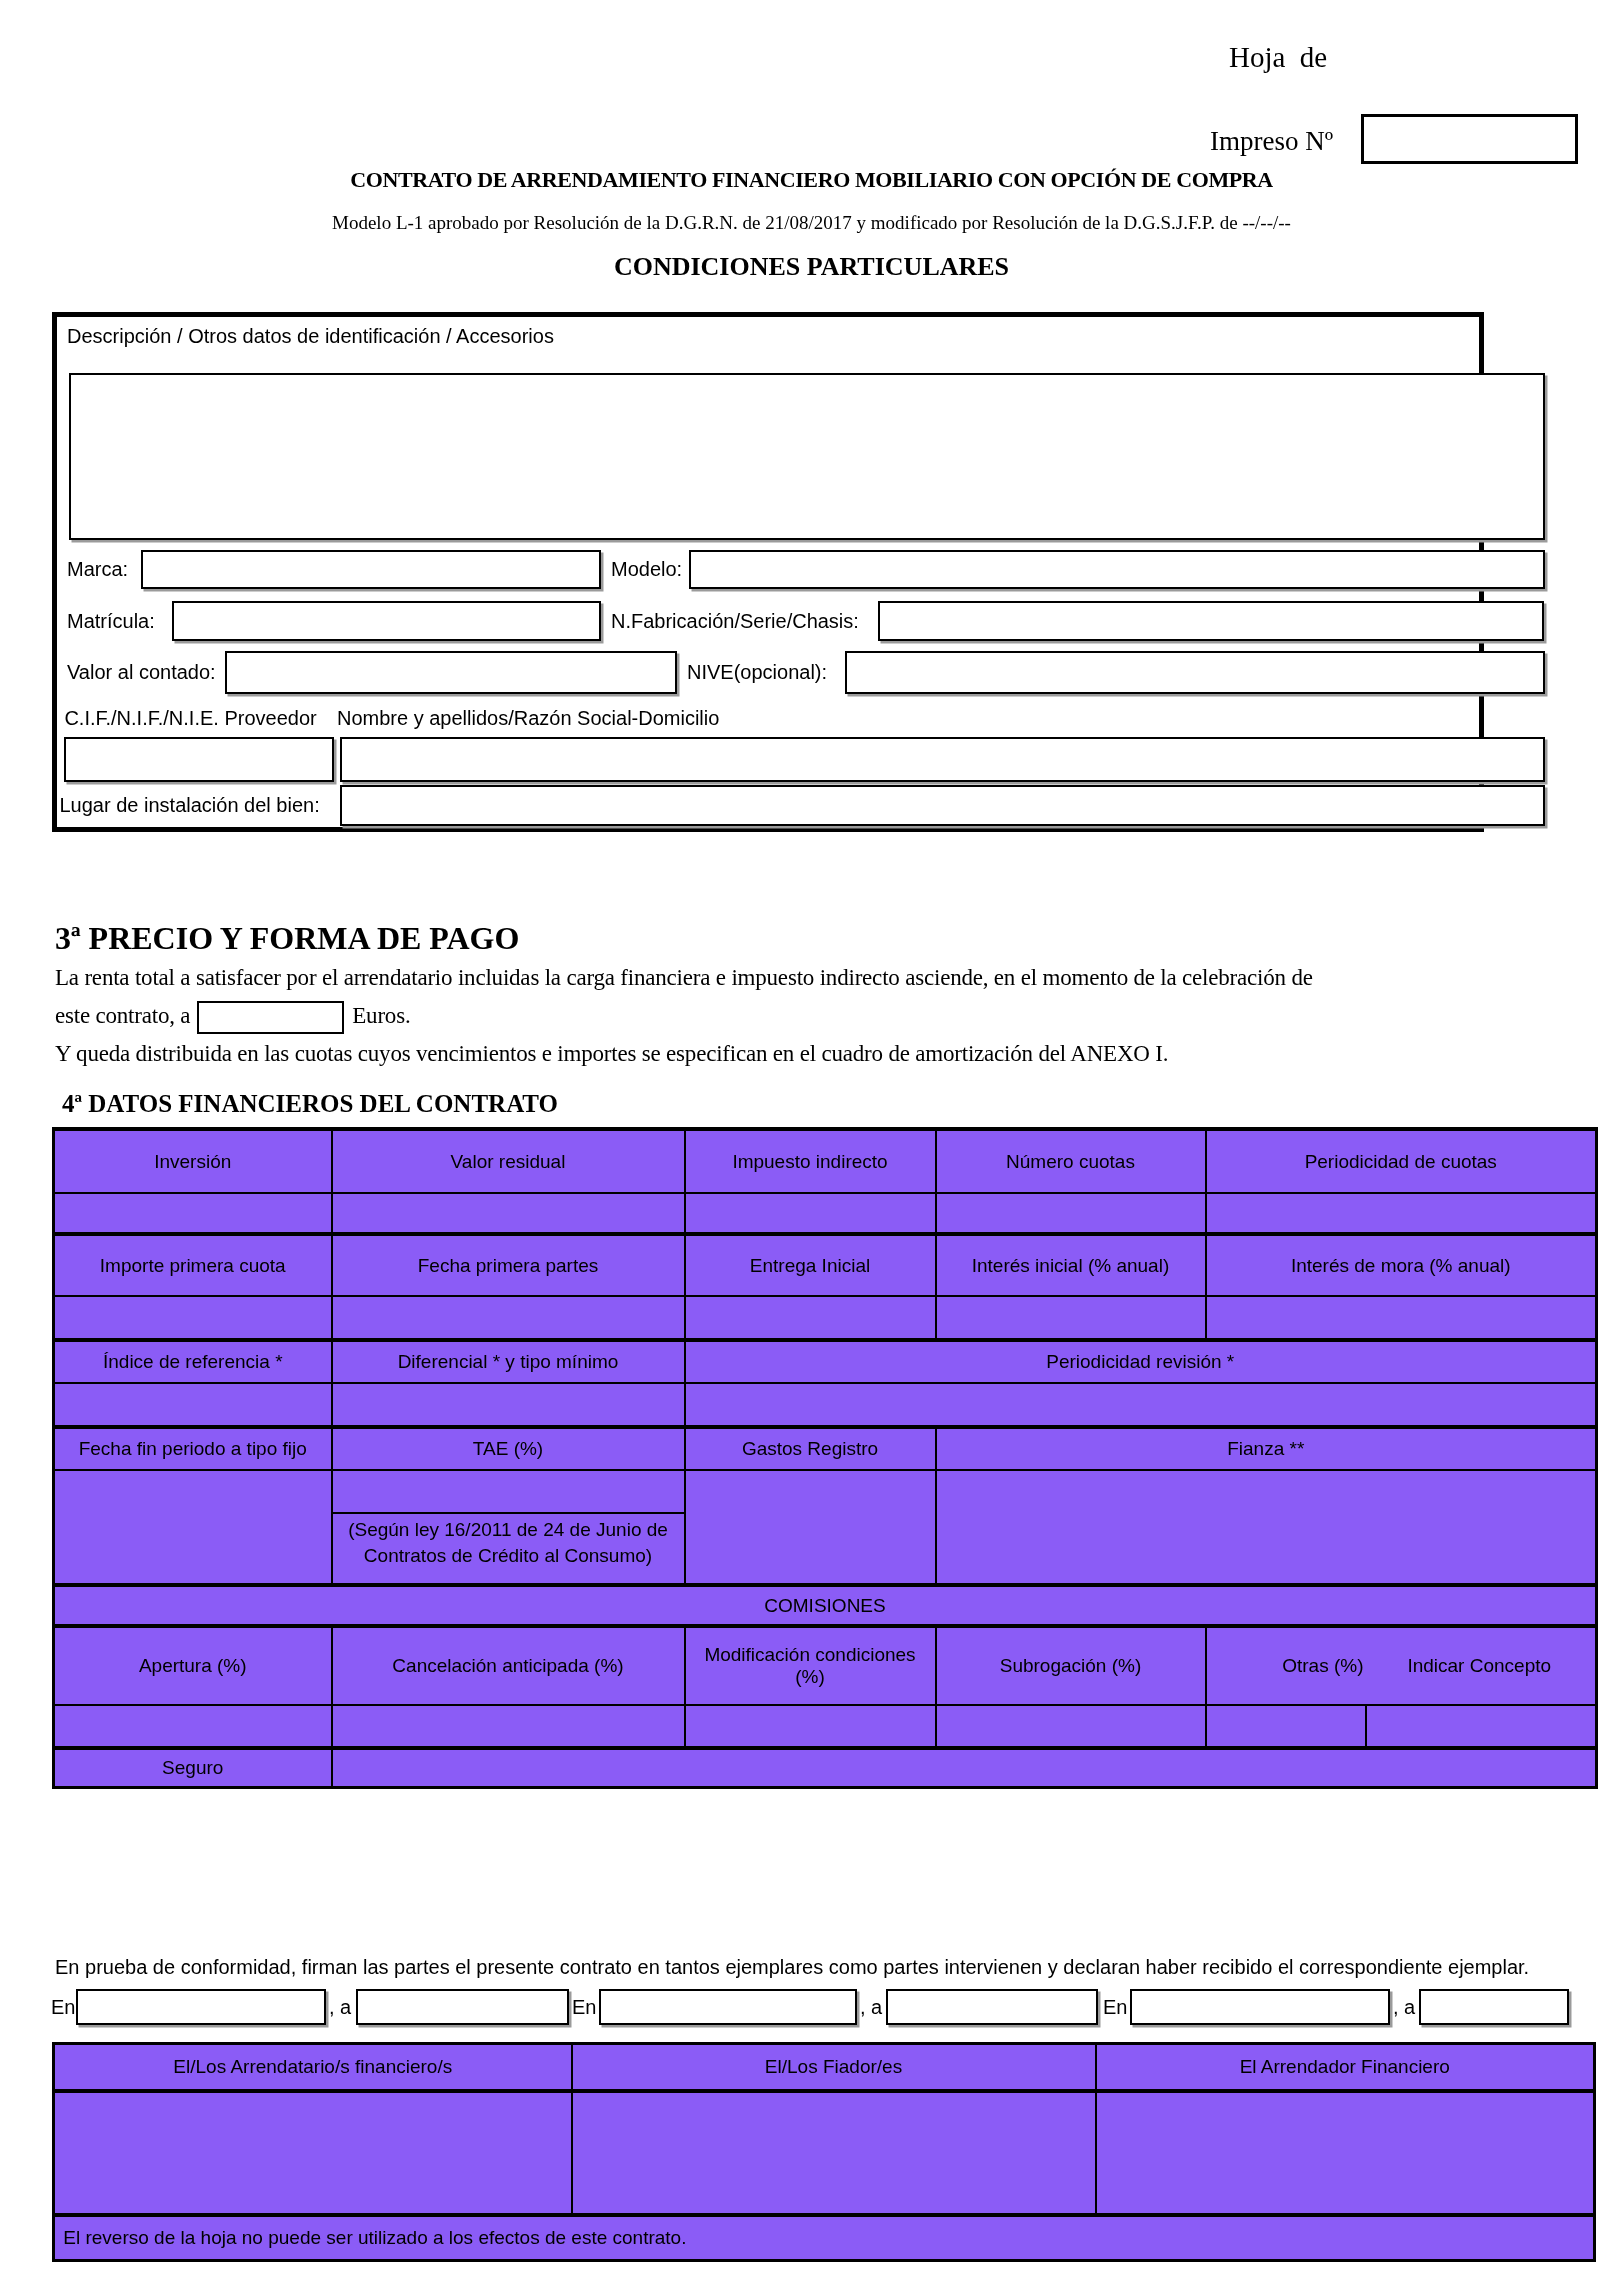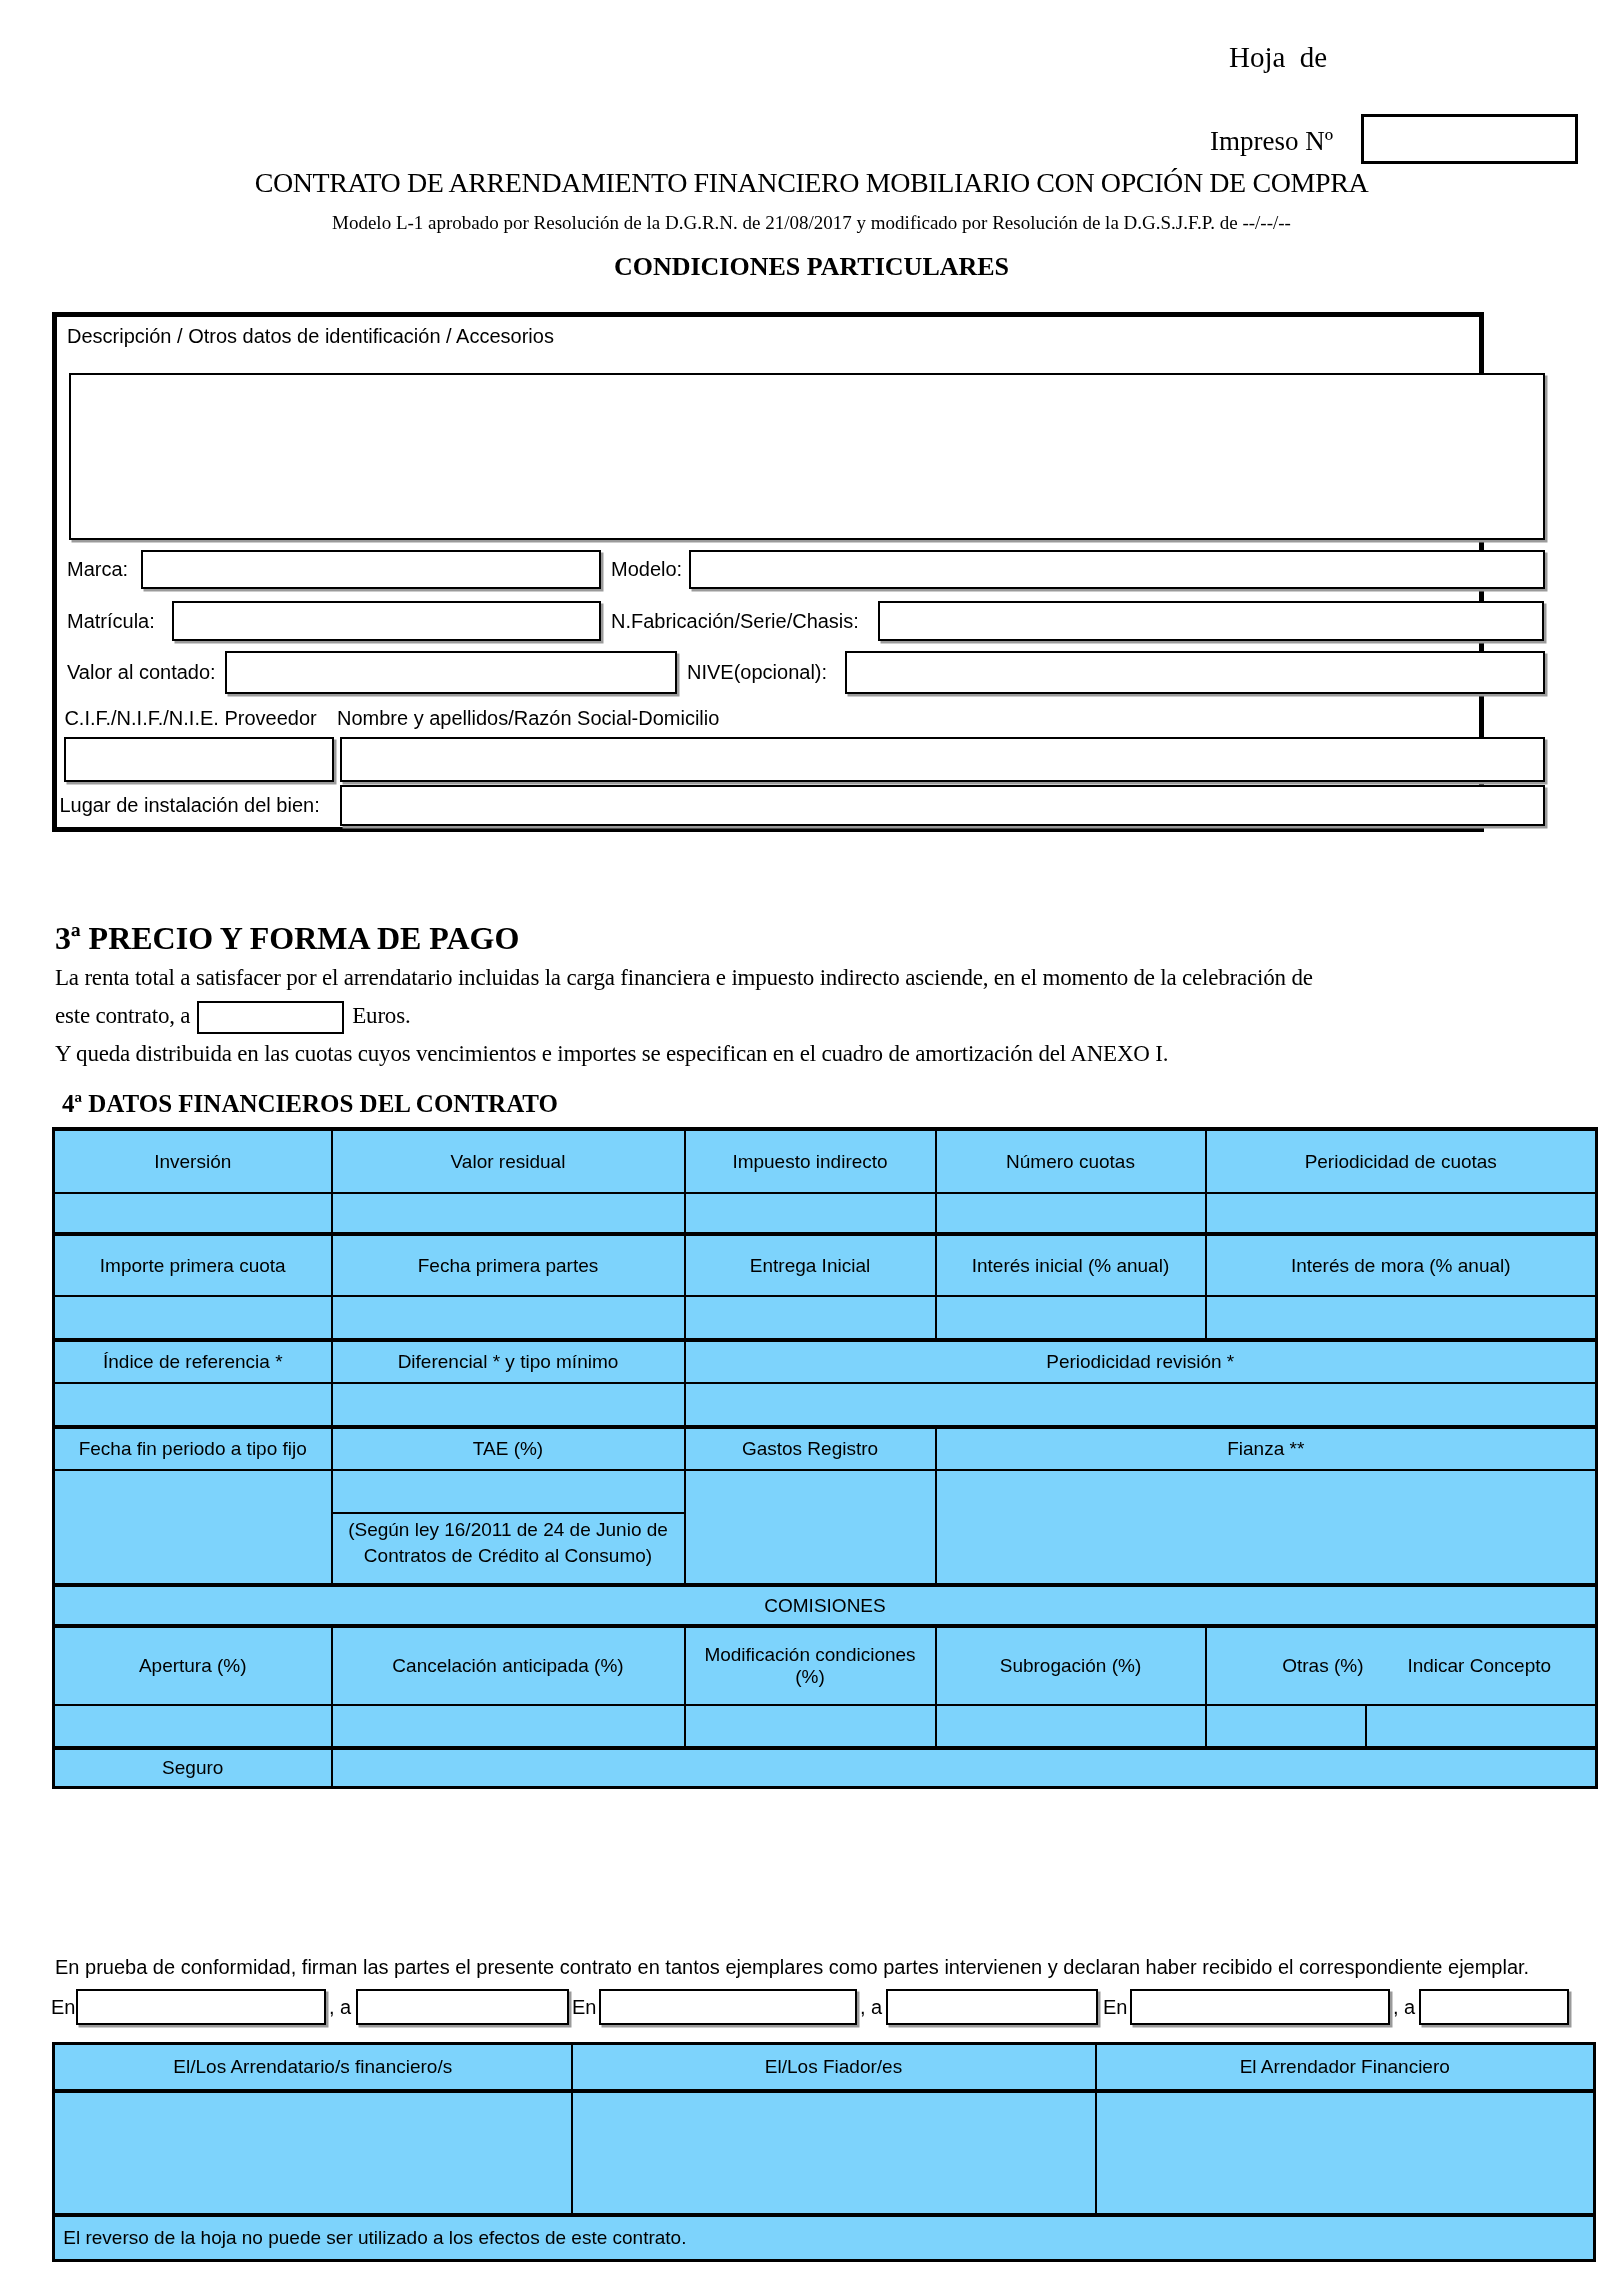--- a/index.html
+++ b/index.html
@@ -6,21 +6,21 @@
   body{background:#ffffff}
   .page{position:relative;width:1623px;height:2295px;background:#fff;color:#000;
         font-family:"Liberation Sans",sans-serif;overflow:hidden}
   .abs{position:absolute}
   .serif{font-family:"Liberation Serif",serif}
   .center{left:0;right:0;text-align:center}
   .lbl{font-size:20px;white-space:nowrap}
   .fbox{border:2.5px solid #000;background:#fff;box-shadow:2.5px 2.5px 0 #9b9b9b}
   .amount-box{display:inline-block;width:147px;height:33px;border:2.5px solid #000;
               vertical-align:middle;margin:0 8.3px 0 6.6px}
-  table.grid{border-collapse:collapse;table-layout:fixed;background:#7dd3fc}
+  table.grid{border-collapse:collapse;table-layout:fixed;background:#8b5cf6}
   table.grid td{border:2.5px solid #000;text-align:center;vertical-align:middle;
                 font-size:19px;padding:1.7px 3.3px;overflow:hidden}
   table.grid{border:3.3px solid #000}
   .fin{width:1541px}
   .fin tr.hd td{border-top-width:4.1px}
   .tae-cell{padding:0 !important;vertical-align:top !important}
   .tae-sub{height:43px;border-bottom:2.5px solid #000}
   .tae-note{text-align:center;padding:2.5px 5px;font-size:19px;line-height:26px}
   .split-cell{padding:0 !important}
   .split{display:flex;width:100%;height:100%;align-items:center}
@@ -34,21 +34,21 @@
 </style>
 </head>
 <body>
 
 <div class="page">
 
   <div class="abs serif" style="left:1229px;top:41px;font-size:29px;white-space:pre">Hoja  de</div>
   <div class="abs serif" style="left:1191px;top:126px;width:161px;font-size:27px;text-align:center">Impreso Nº</div>
   <div class="abs" style="left:1361px;top:114px;width:217px;height:50px;border:3.3px solid #000;background:#fff"></div>
 
-  <div class="abs serif center" style="top:167px;font-size:28px;font-weight:normal;letter-spacing:-0.4px">CONTRATO DE ARRENDAMIENTO FINANCIERO MOBILIARIO CON OPCIÓN DE COMPRA</div>
+  <div class="abs serif center" style="top:167px;font-size:22px;font-weight:bold;letter-spacing:-0.4px">CONTRATO DE ARRENDAMIENTO FINANCIERO MOBILIARIO CON OPCIÓN DE COMPRA</div>
   <div class="abs serif center" style="top:212px;font-size:19px">Modelo L-1 aprobado por Resolución de la D.G.R.N. de 21/08/2017 y modificado por Resolución de la D.G.S.J.F.P. de --/--/--</div>
   <div class="abs serif center" style="top:252px;font-size:26px;font-weight:bold">CONDICIONES PARTICULARES</div>
 
   <div class="abs" style="left:52px;top:312px;width:1432px;height:520px;border:5px solid #000">
     <div class="abs lbl" style="left:10px;top:8.3px">Descripción / Otros datos de identificación / Accesorios</div>
     <div class="abs fbox" style="left:11.6px;top:56px;width:1476px;height:167px"></div>
 
     <div class="abs lbl" style="left:10px;top:233px;line-height:39px">Marca:</div>
     <div class="abs fbox" style="left:84px;top:233px;width:460px;height:39px"></div>
     <div class="abs lbl" style="left:554px;top:233px;line-height:39px">Modelo:</div>

